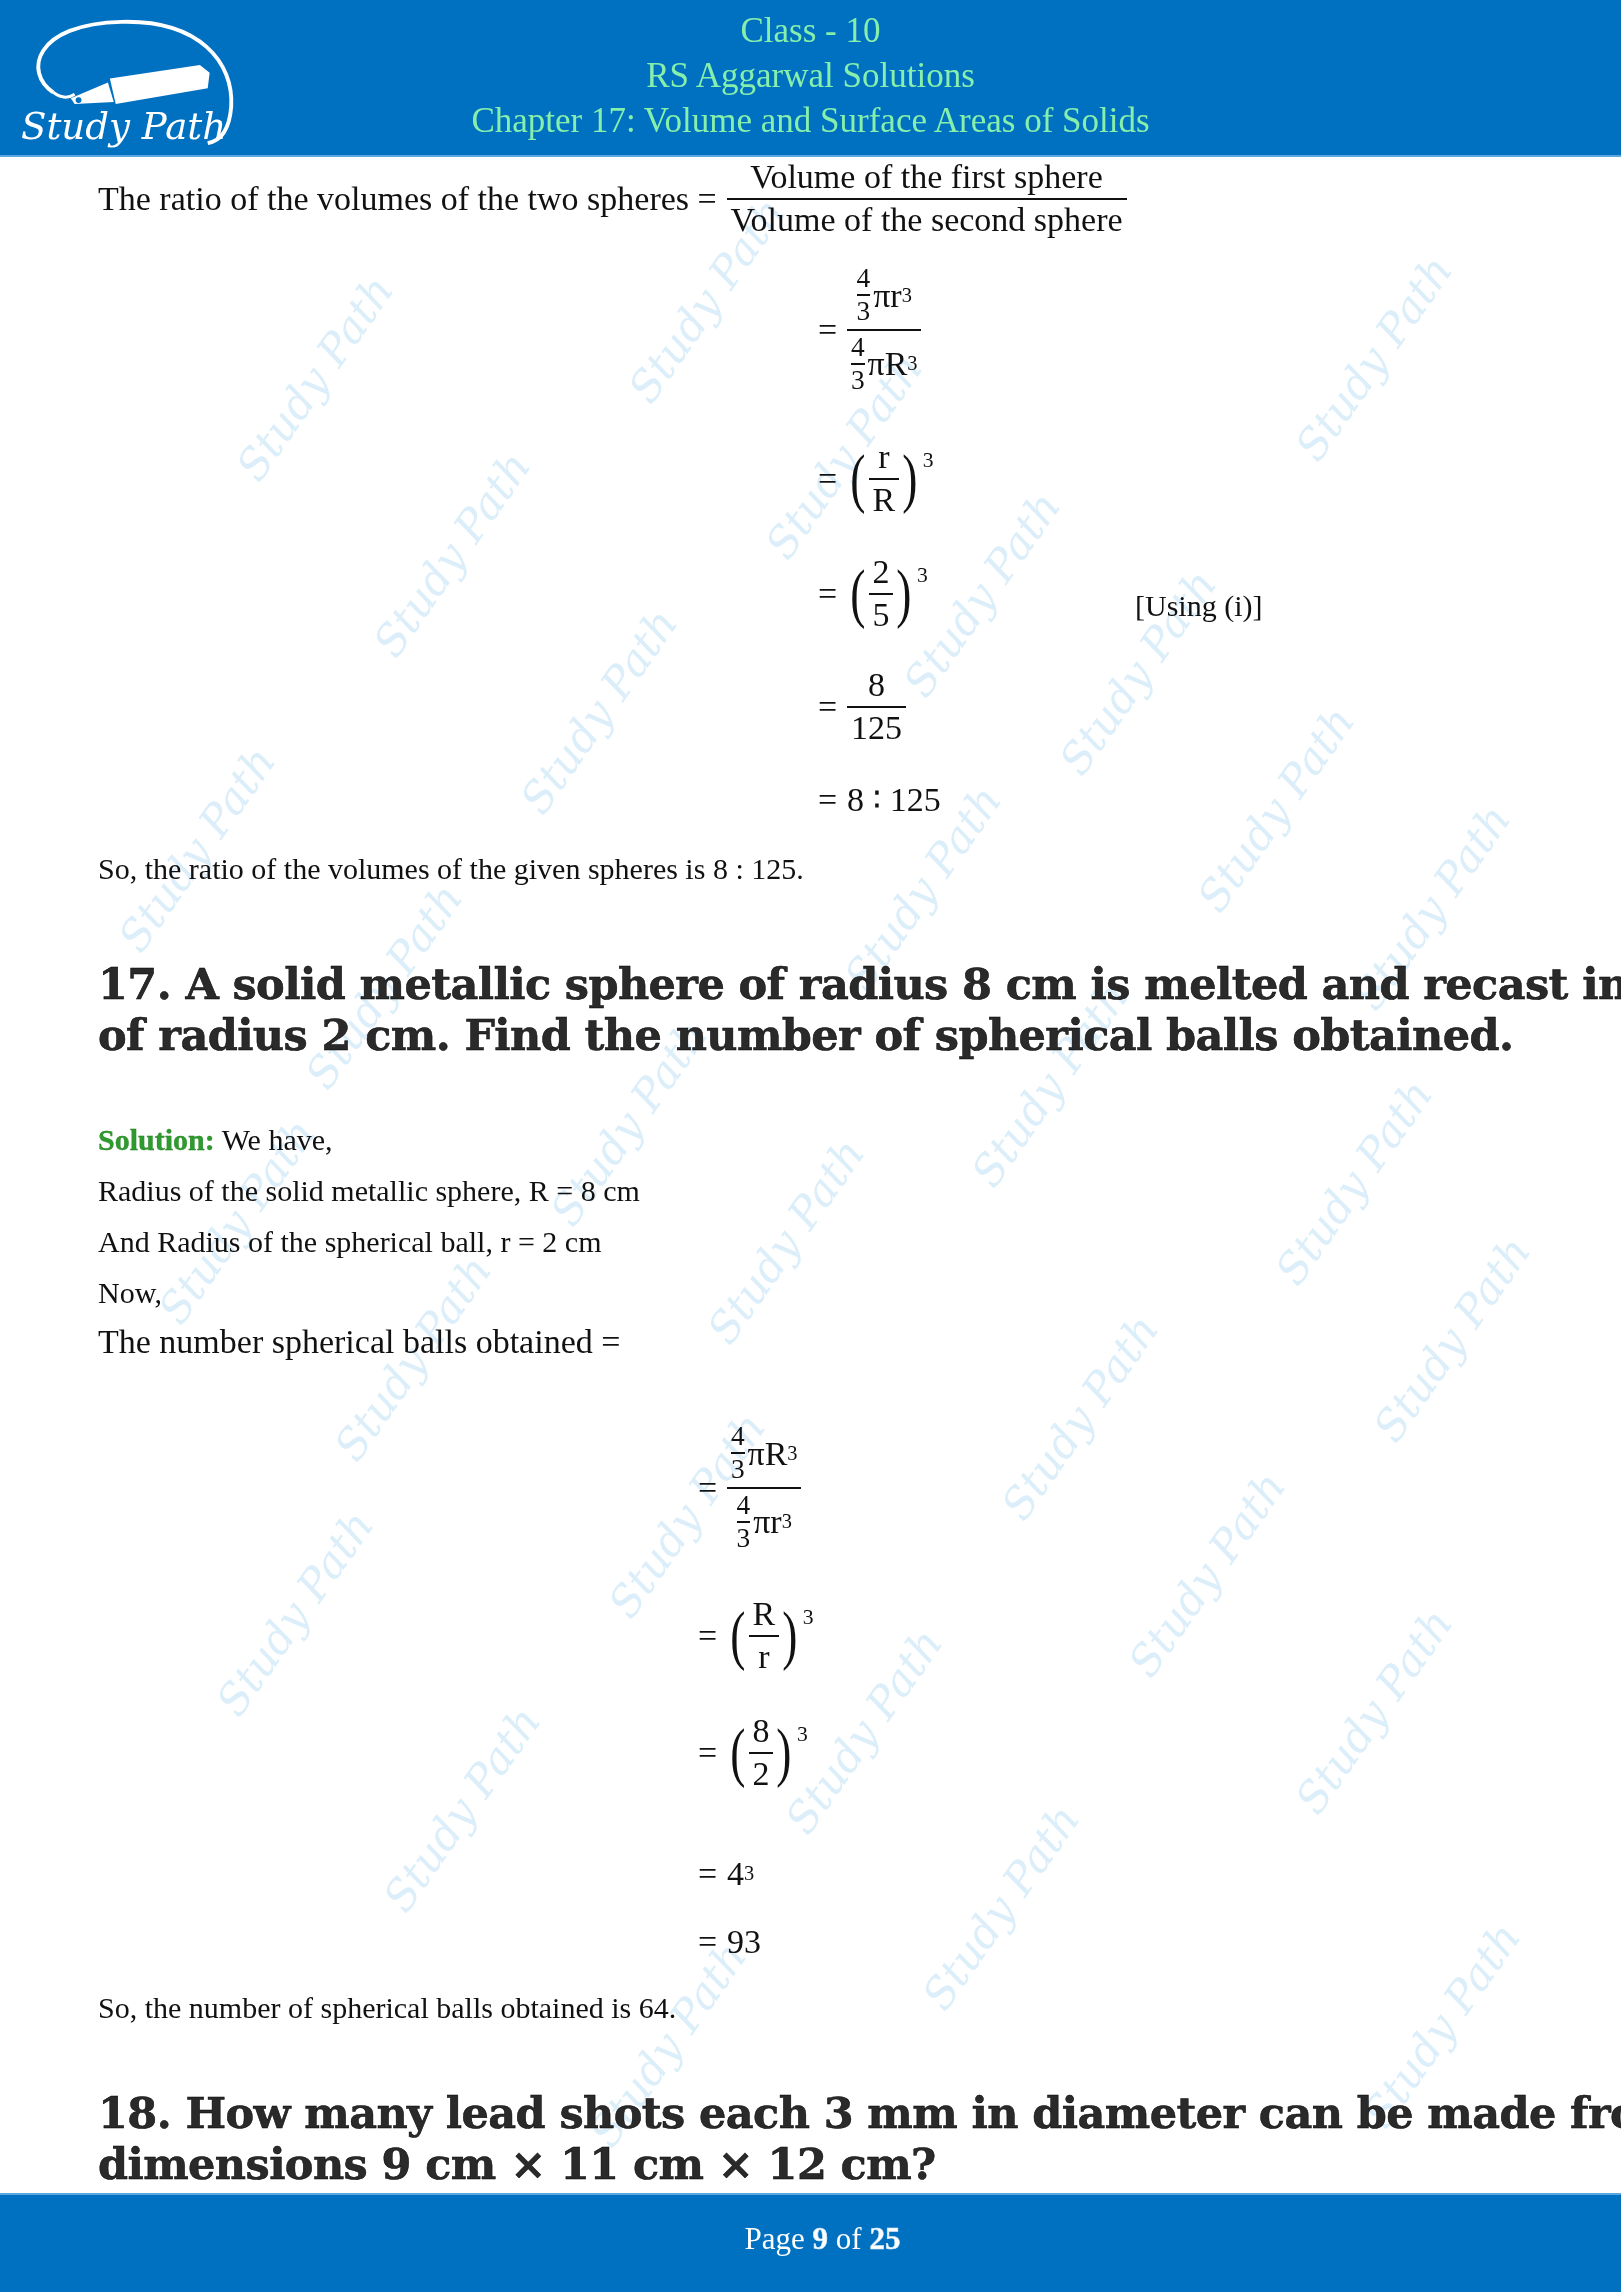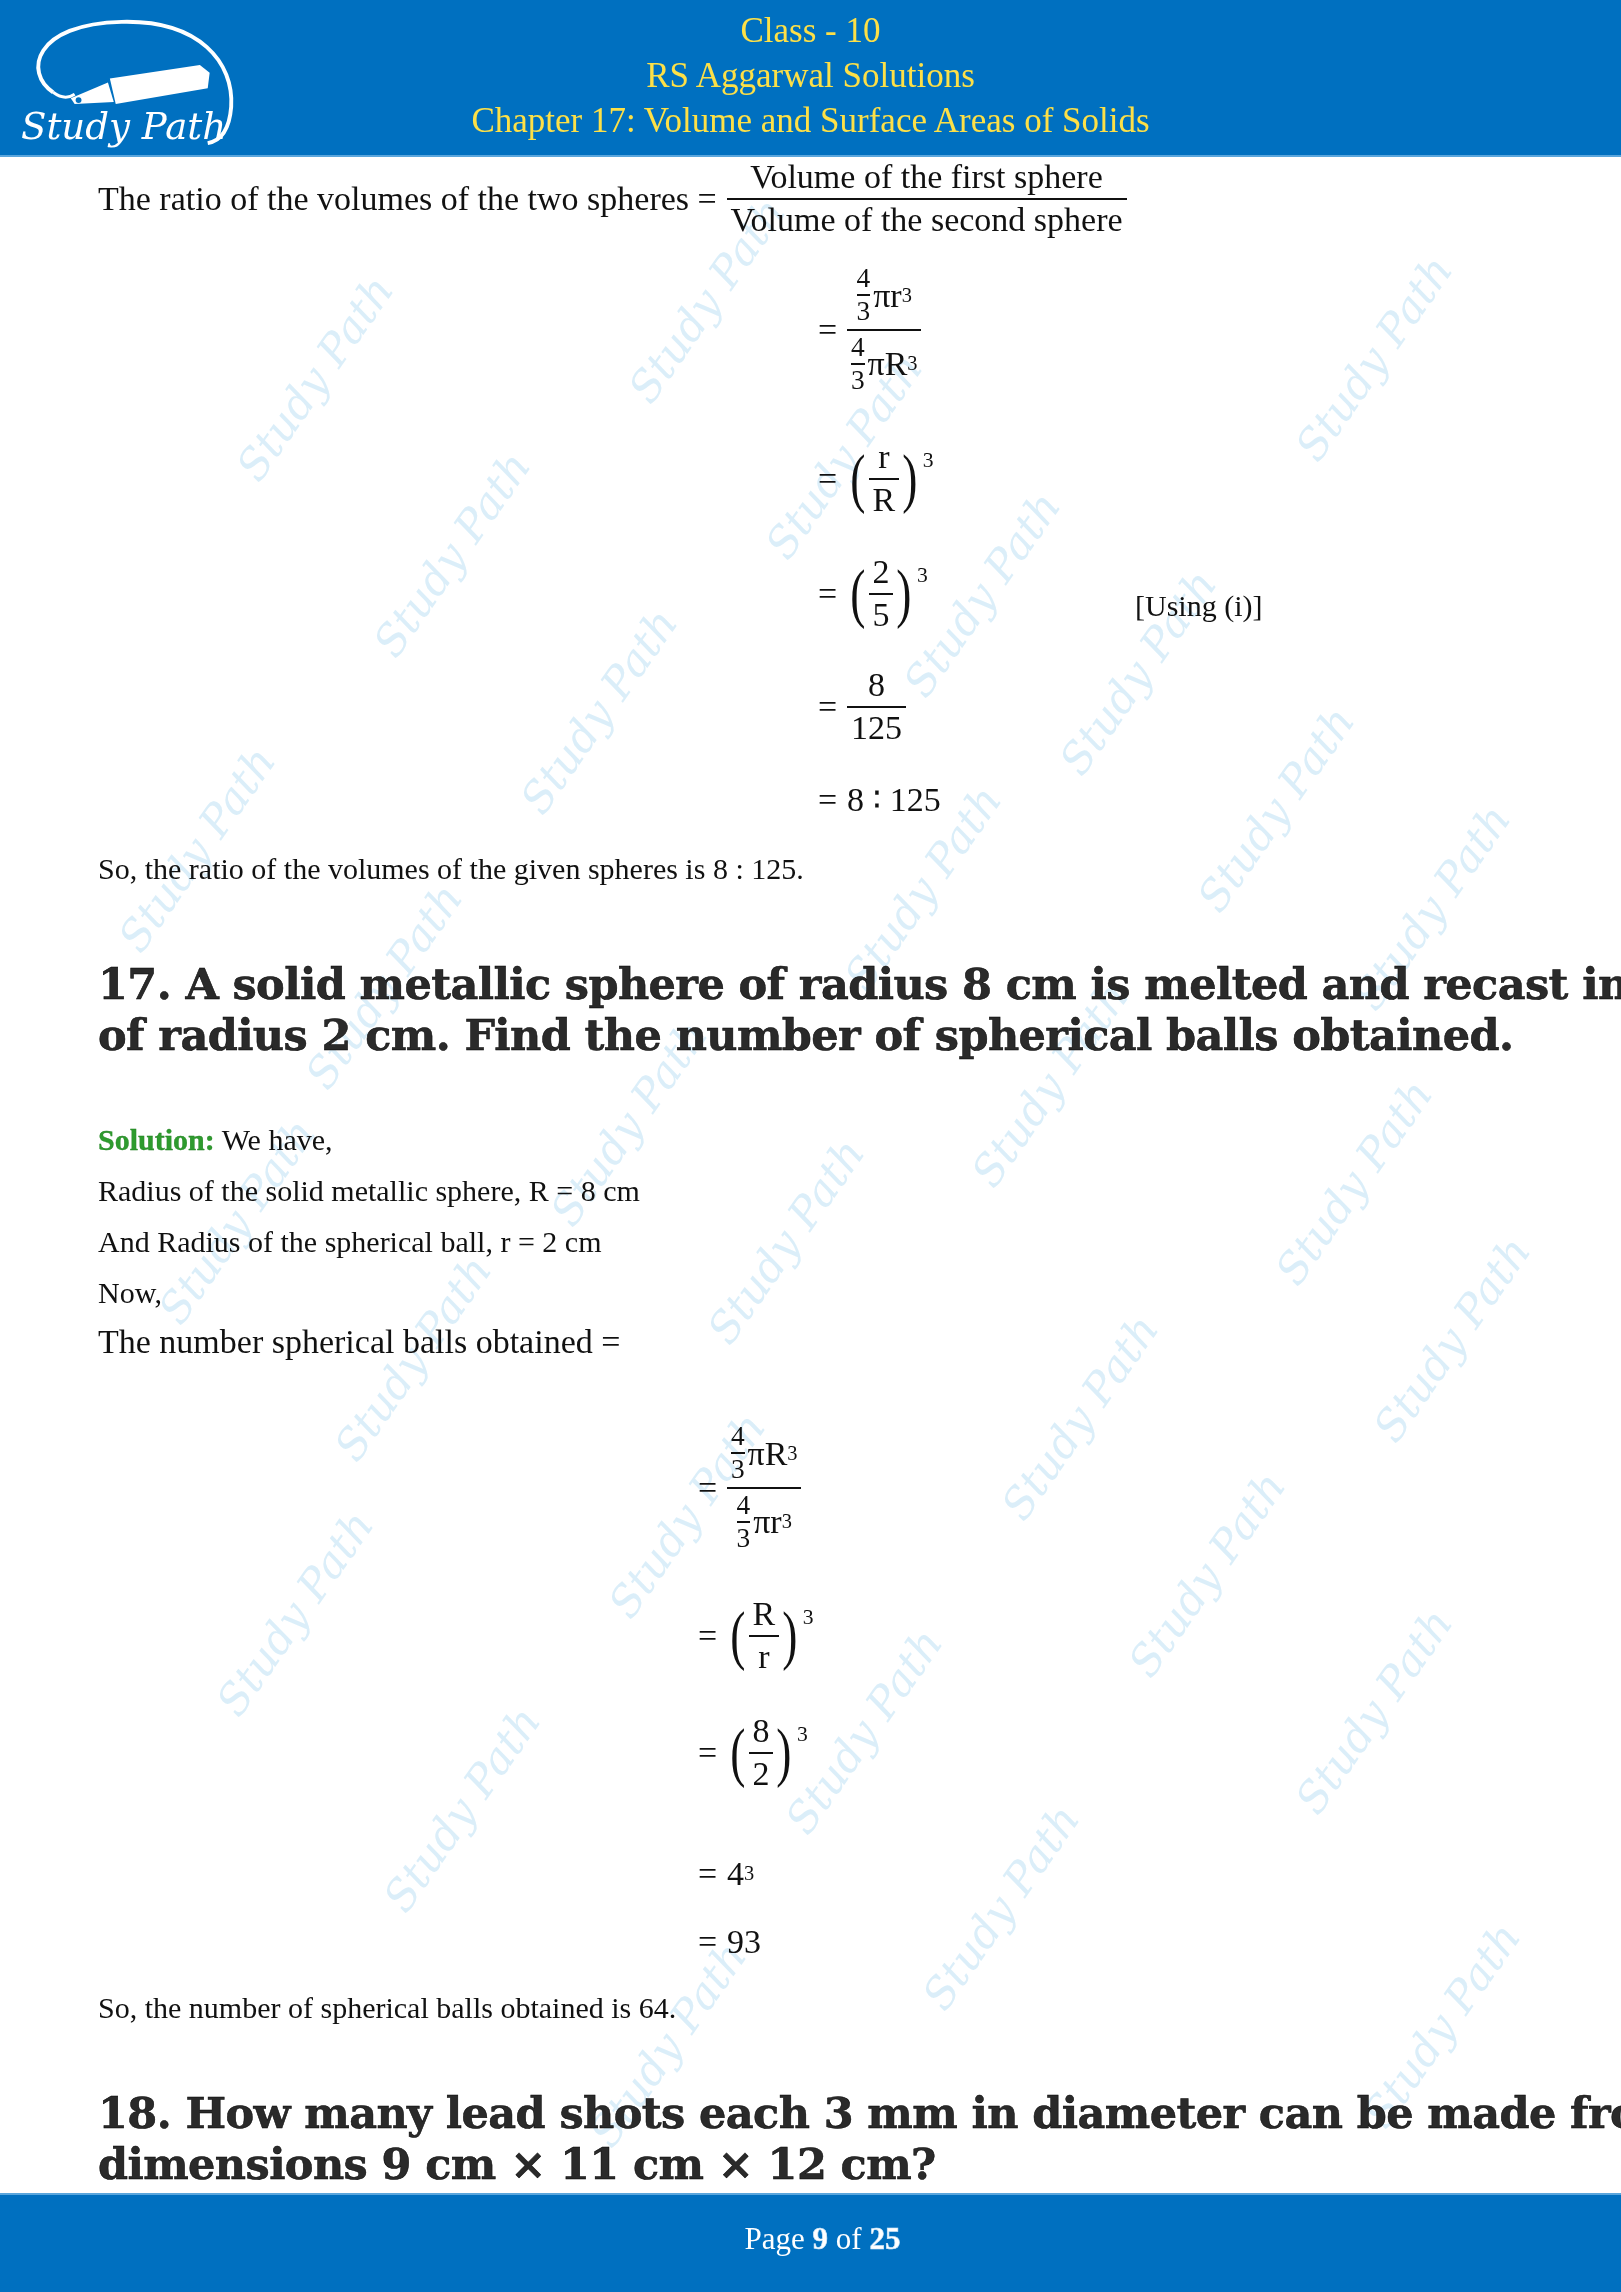--- a/index.html
+++ b/index.html
@@ -4,21 +4,21 @@
 <style>
   * { box-sizing: border-box; margin: 0; padding: 0; }
   html, body { width: 1621px; height: 2293px; background: #ffffff; overflow: hidden; }
   body { position: relative; font-family: "DejaVu Serif", "Liberation Serif", serif; color: #111; }
 
   .header {
     position: absolute; left: 0; top: 0; width: 1621px; height: 157px;
     background: #0070c0; border-bottom: 2.9px solid #5aa6dd;
   }
   .header-lines {
-    position: absolute; left: 0; right: 0; top: 7.8px; text-align: center; color: #fde047;
+    position: absolute; left: 0; right: 0; top: 7.8px; text-align: center; color: #86efac;
     font-family: "Liberation Serif", serif; font-size: 35px; line-height: 45px;
   }
   .logo { position: absolute; left: 13.7px; top: 13.7px; width: 225px; height: 137px; }
 
   .footer {
     position: absolute; left: 0; top: 2193px; width: 1621px; height: 100px;
     background: #0070c0; border-top: 2.9px solid #5aa6dd;
   }
   .footer-text {
     position: absolute; left: 0; right: 0; top: 25.5px; text-align: center; color: #fff;

